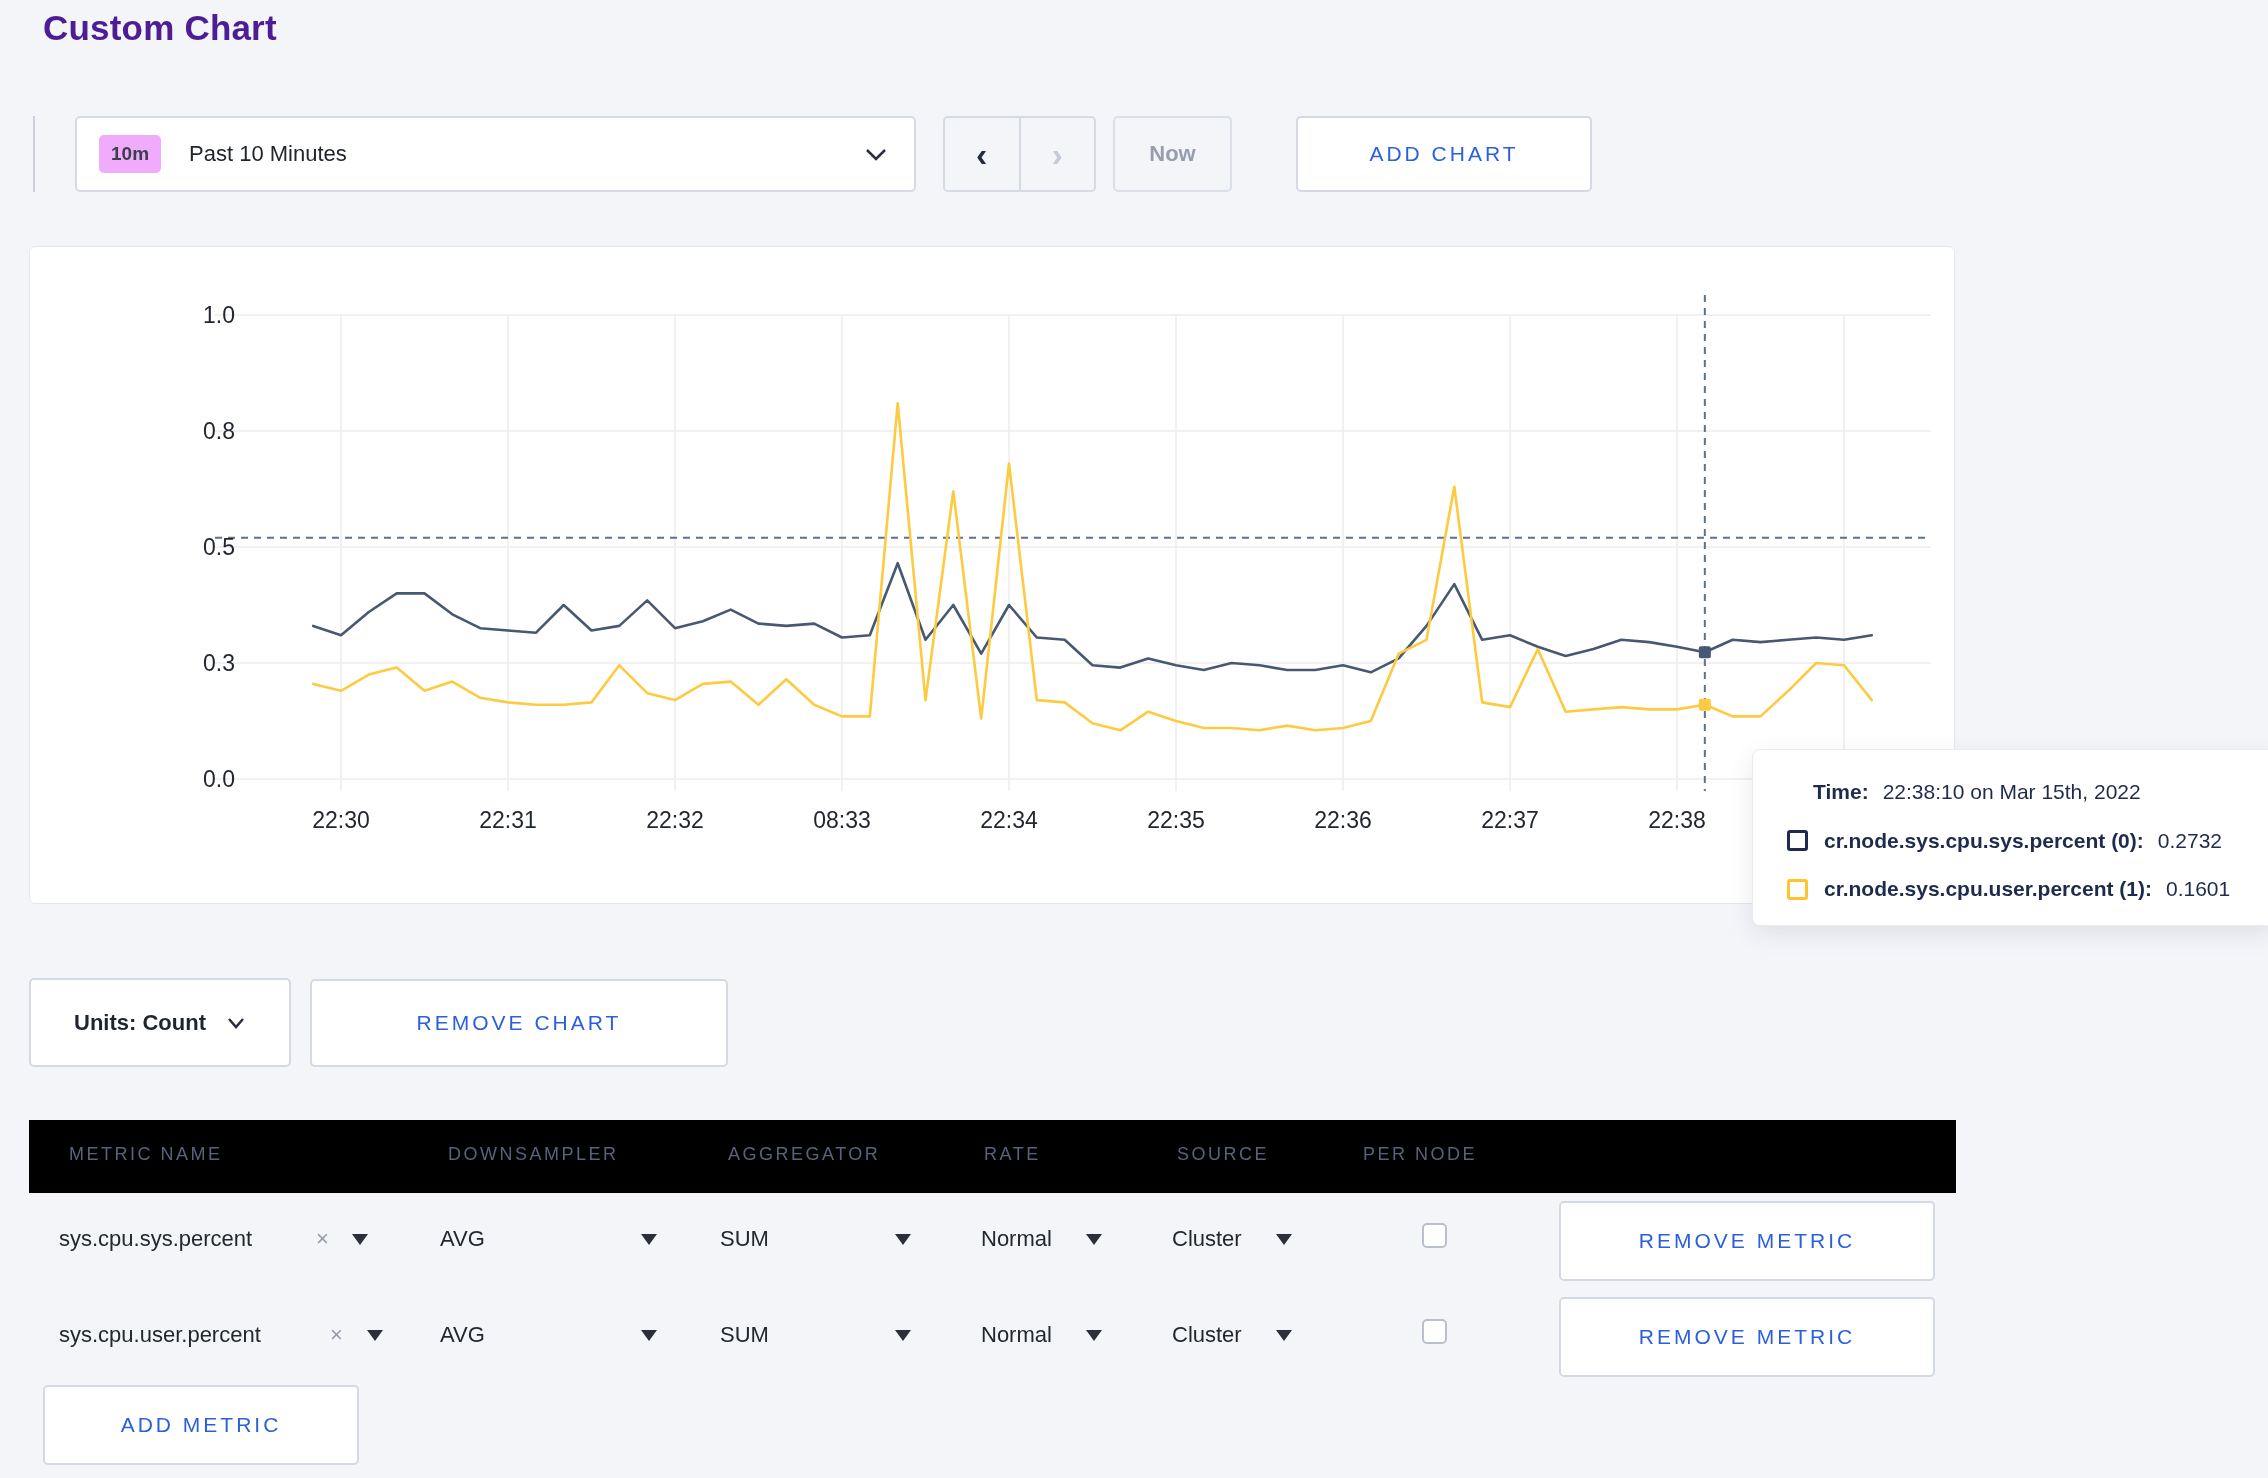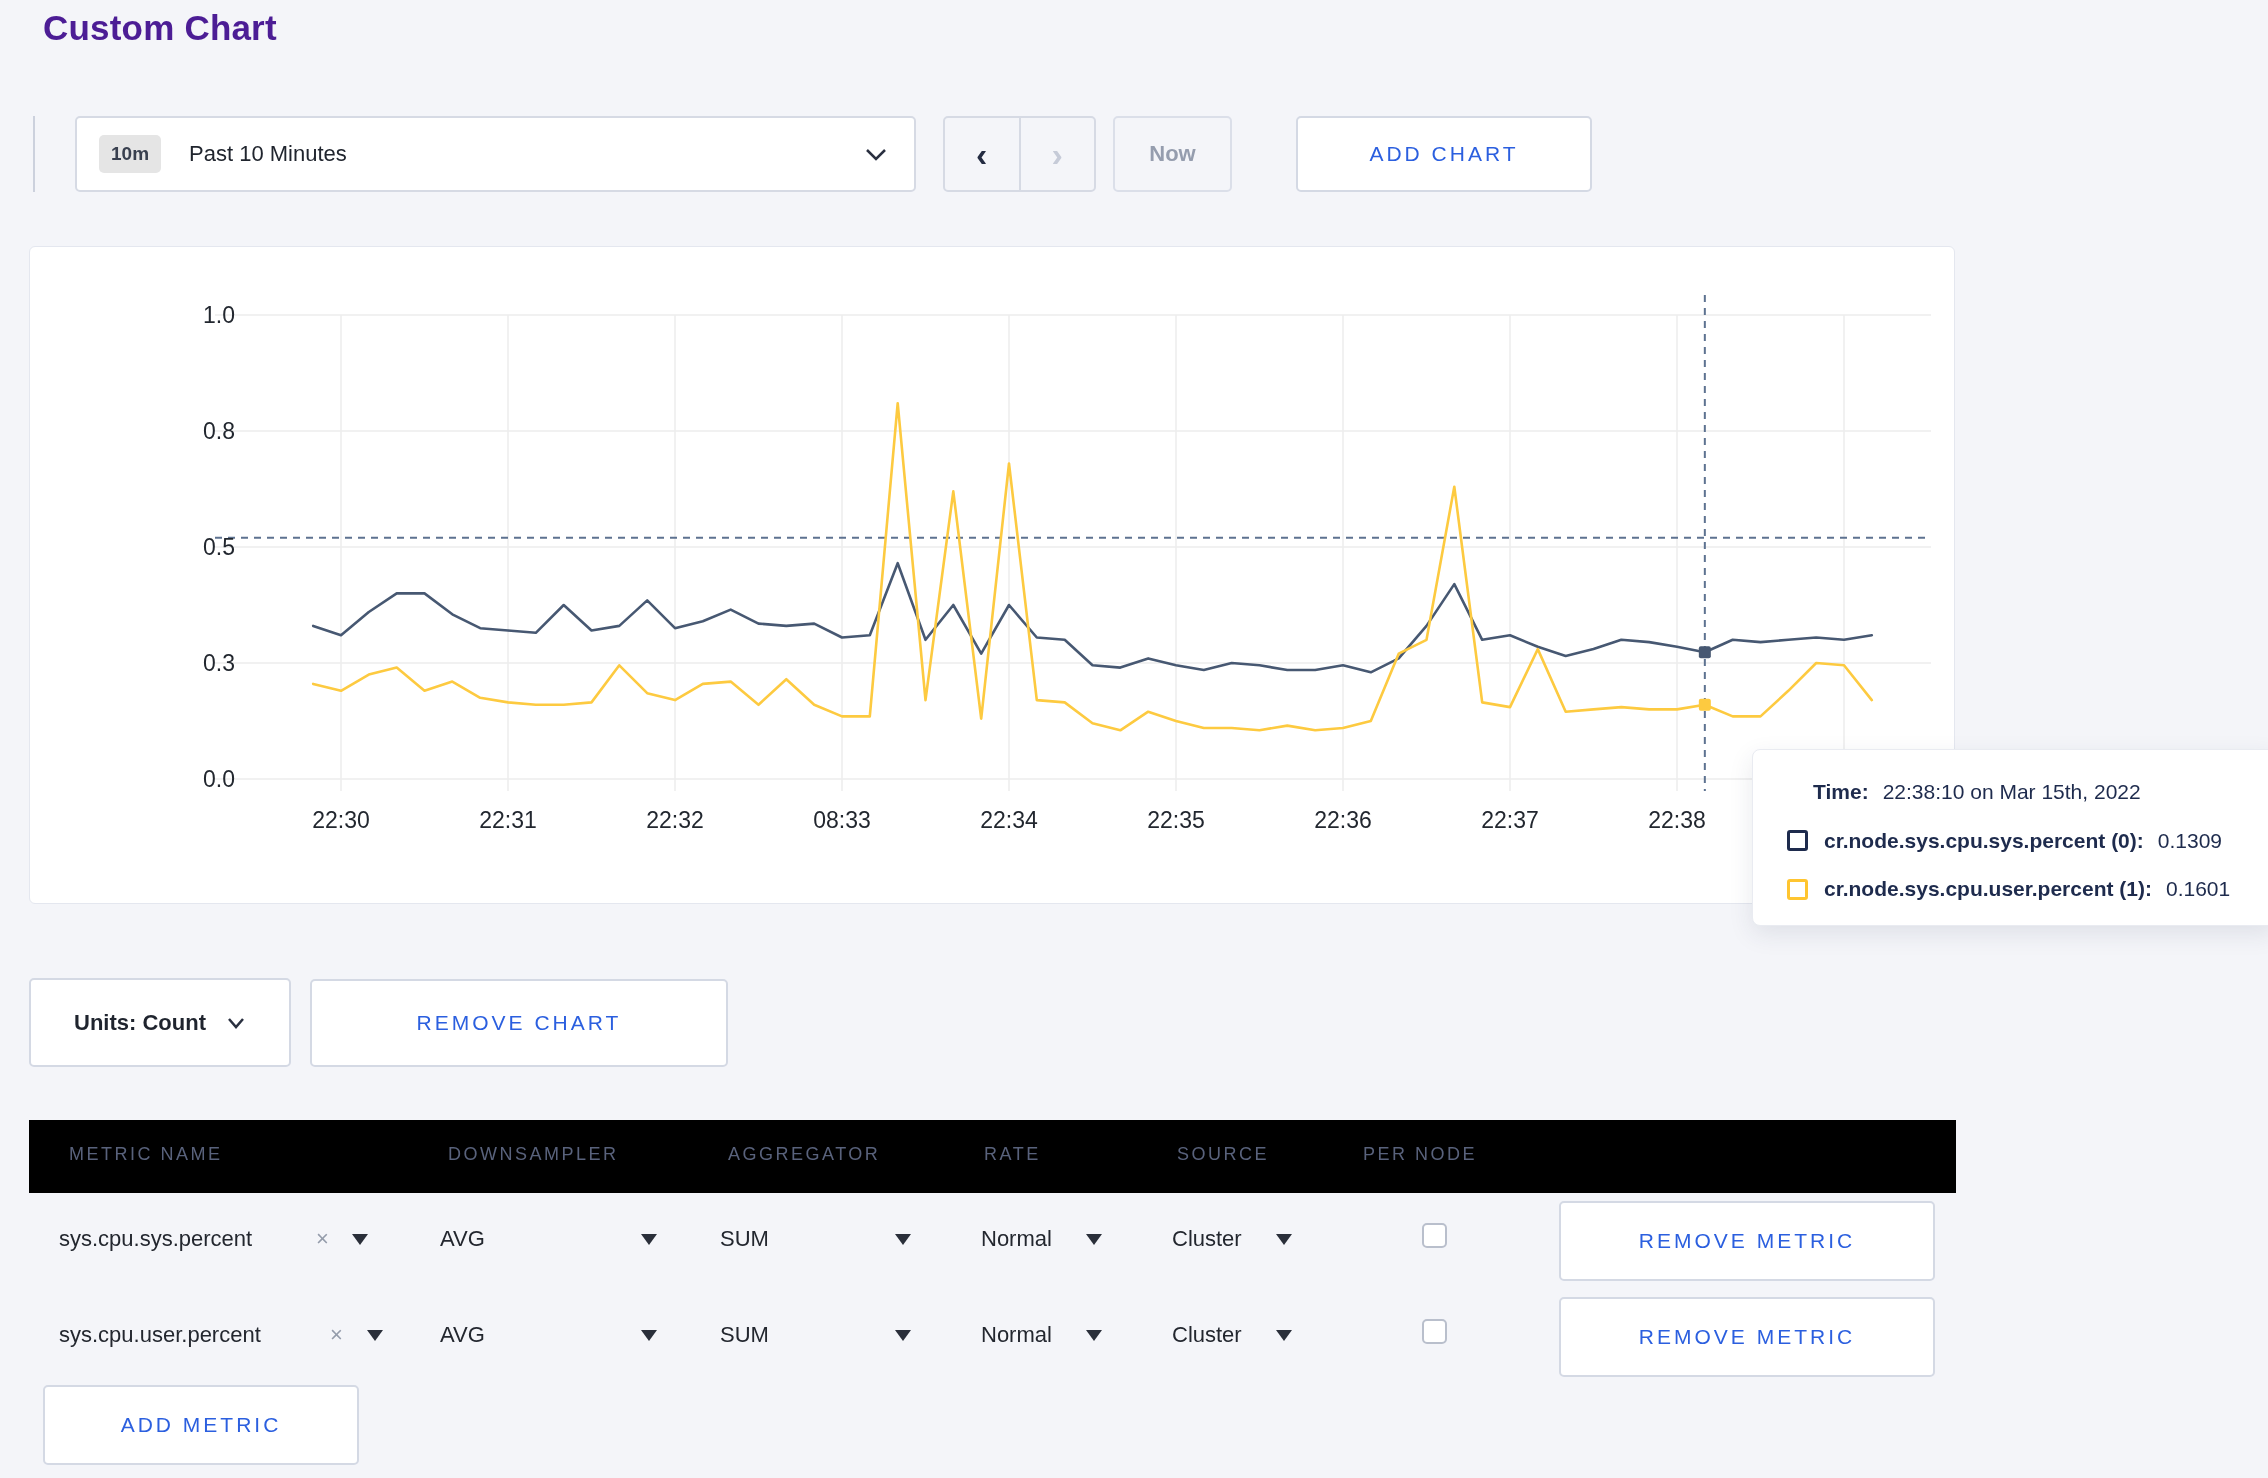--- a/index.html
+++ b/index.html
@@ -22,21 +22,21 @@
   
   .toolbar-divider {
     position: absolute; left: 33px; top: 116px; width: 2px; height: 76px; background: #ccd1dd;
   }
   .time-select {
     position: absolute; left: 75px; top: 116px; width: 841px; height: 76px;
     background: #fff; border: 2px solid #d6dae4; border-radius: 5px;
     display: flex; align-items: center; cursor: pointer;
   }
   .time-badge {
-    margin-left: 22px; background: #e5e5e5; border-radius: 5px;
+    margin-left: 22px; background: #f0abfc; border-radius: 5px;
     font-size: 19px; font-weight: 700; color: #39404f; padding: 8px 12px;
   }
   .time-label { margin-left: 28px; font-size: 22px; color: #20252e; }
   .chev { margin-left: auto; margin-right: 26px; }
   .arrow-group {
     position: absolute; left: 943px; top: 116px; width: 153px; height: 76px;
     border: 2px solid #d6dae4; border-radius: 5px; display: flex; background: transparent;
   }
   .arrow-cell {
     flex: 1; display: flex; align-items: center; justify-content: center;
@@ -198,21 +198,21 @@
       </div>
 
     <div class="chart-tooltip">
       <div class="tt-row tt-time">
         <span class="tt-label">Time:</span>
         <span class="tt-value">22:38:10 on Mar 15th, 2022</span>
       </div>
       <div class="tt-row">
         <span class="tt-swatch" id="sw0" style="border: 3px solid rgb(30, 43, 77);"></span>
         <span class="tt-label">cr.node.sys.cpu.sys.percent (0):</span>
-        <span class="tt-value">0.1309</span>
+        <span class="tt-value">0.2732</span>
       </div>
       <div class="tt-row">
         <span class="tt-swatch" id="sw1" style="border: 3px solid rgb(255, 197, 48);"></span>
         <span class="tt-label">cr.node.sys.cpu.user.percent (1):</span>
         <span class="tt-value">0.1601</span>
       </div>
     </div>
   </div>
 
   <div class="units-button">

